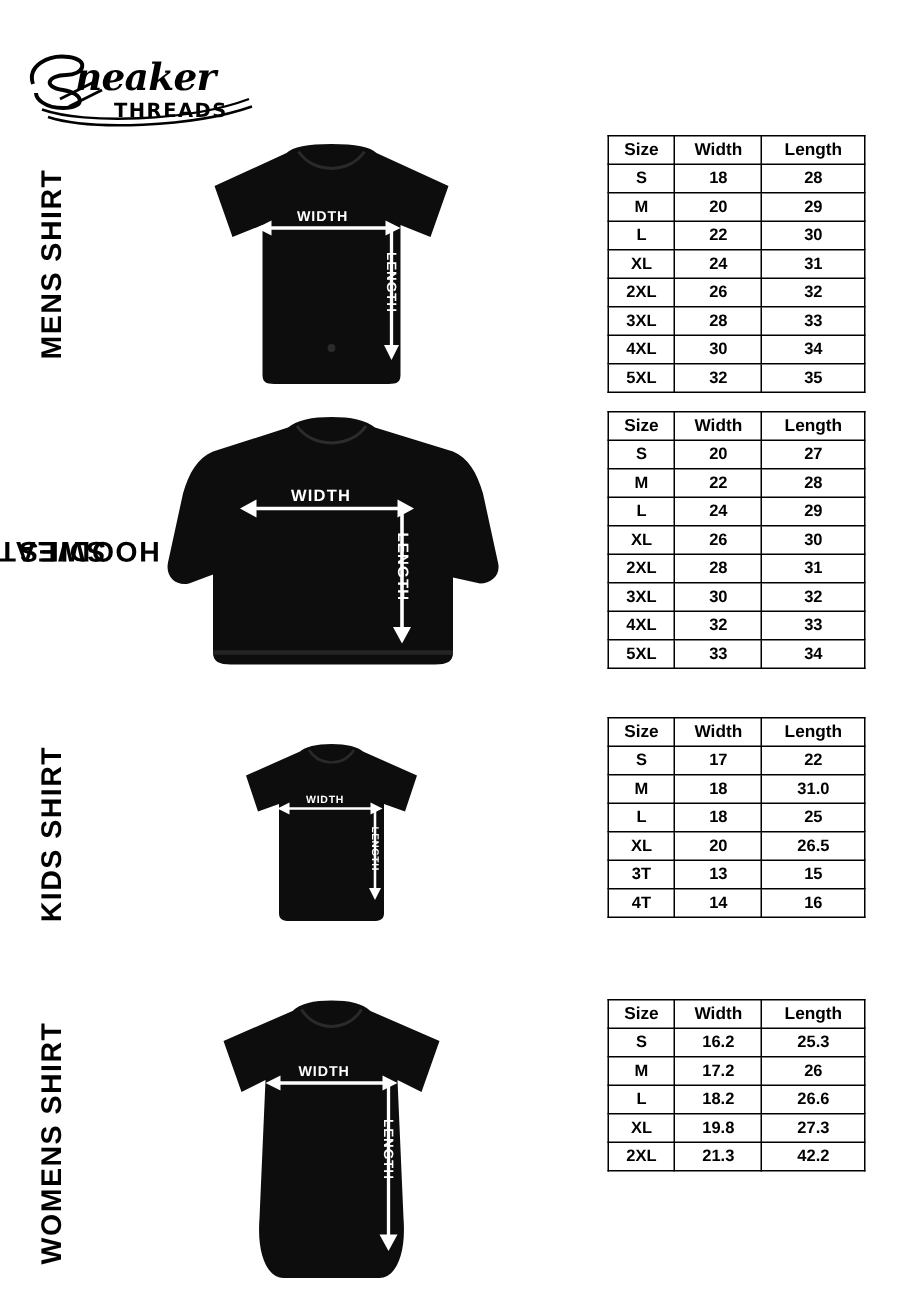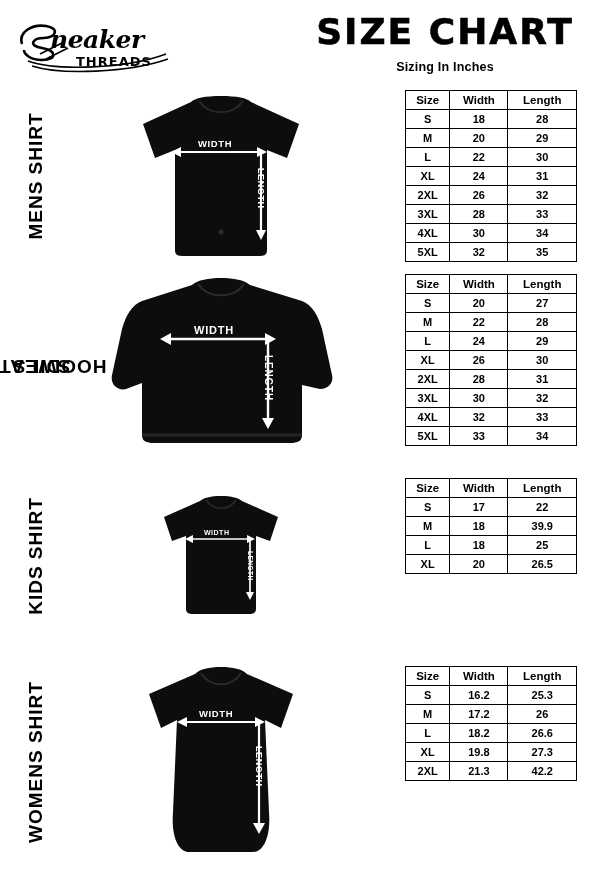--- a/index.html
+++ b/index.html
@@ -13,21 +13,21 @@
   .page {
     position: relative;
     width: 600px;
     height: 877px;
     background: #ffffff;
   }
 
   
   .header {
     position: absolute;
-    top: 0; left: 0;
+    top: 12px; left: 0;
     width: 600px;
     height: 86px;
   }
   .brand {
     position: absolute;
     left: 16px;
     top: 14px;
     width: 170px;
     height: 62px;
   }
@@ -166,24 +166,20 @@
         <g font-family="DejaVu Sans, sans-serif" font-weight="bold" fill="#000">
           <text x="60" y="52" font-size="13" letter-spacing="1">THREADS</text>
         </g>
         <g stroke="#000" stroke-width="1.8" fill="none">
           <path d="M24 40 L46 29"></path>
           <path d="M30 45 L52 34"></path>
         </g>
       </svg>
     </div>
 
-    <div class="title-block">
-      <div class="size-chart-title">SIZE CHART</div>
-      <div class="subtitle">Sizing In Inches</div>
-    </div>
   </div>
 
   <div class="section sec1">
     <div class="side-label">
       <span>MENS SHIRT</span>
     </div>
 
     <div class="garment">
       <svg width="200" height="172" viewBox="0 0 200 172">
         <path d="M70 12 C74 8, 84 6, 100 6 C116 6, 126 8, 130 12
@@ -385,31 +381,41 @@
         </thead>
         <tbody>
           <tr>
               <td>S</td>
               <td>17</td>
               <td>22</td>
             </tr>
           <tr>
               <td>M</td>
               <td>18</td>
-              <td>39.9</td>
+              <td>31.0</td>
             </tr>
           <tr>
               <td>L</td>
               <td>18</td>
               <td>25</td>
             </tr>
           <tr>
               <td>XL</td>
               <td>20</td>
               <td>26.5</td>
+            </tr>
+          <tr>
+              <td>3T</td>
+              <td>13</td>
+              <td>15</td>
+            </tr>
+          <tr>
+              <td>4T</td>
+              <td>14</td>
+              <td>16</td>
             </tr>
         </tbody>
       </table>
     </div>
   </div>
 
   <div class="section sec4">
     <div class="side-label">
       <span>WOMENS SHIRT</span>
     </div>

